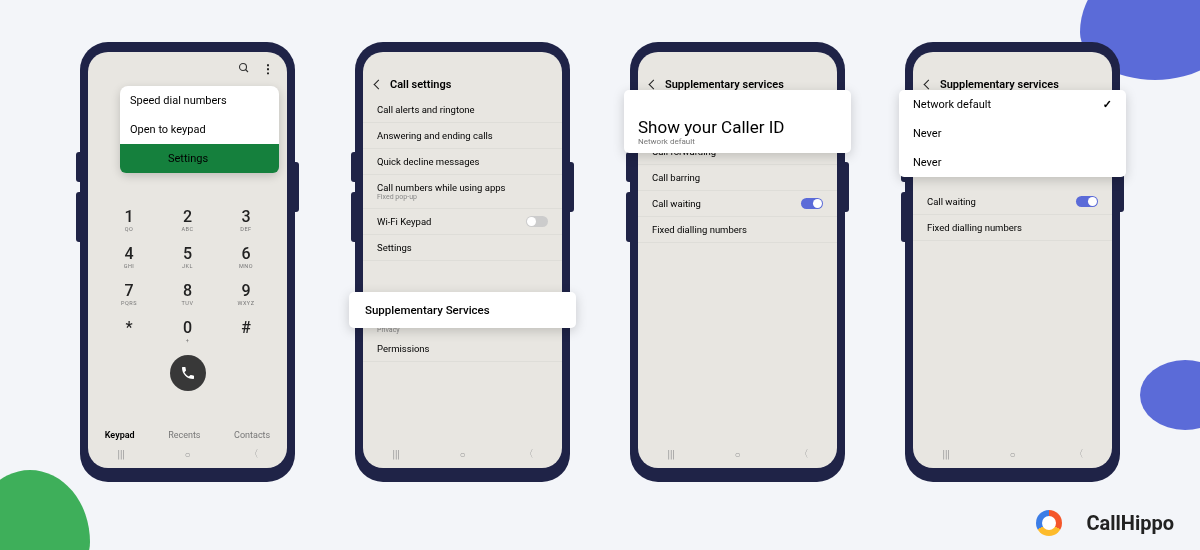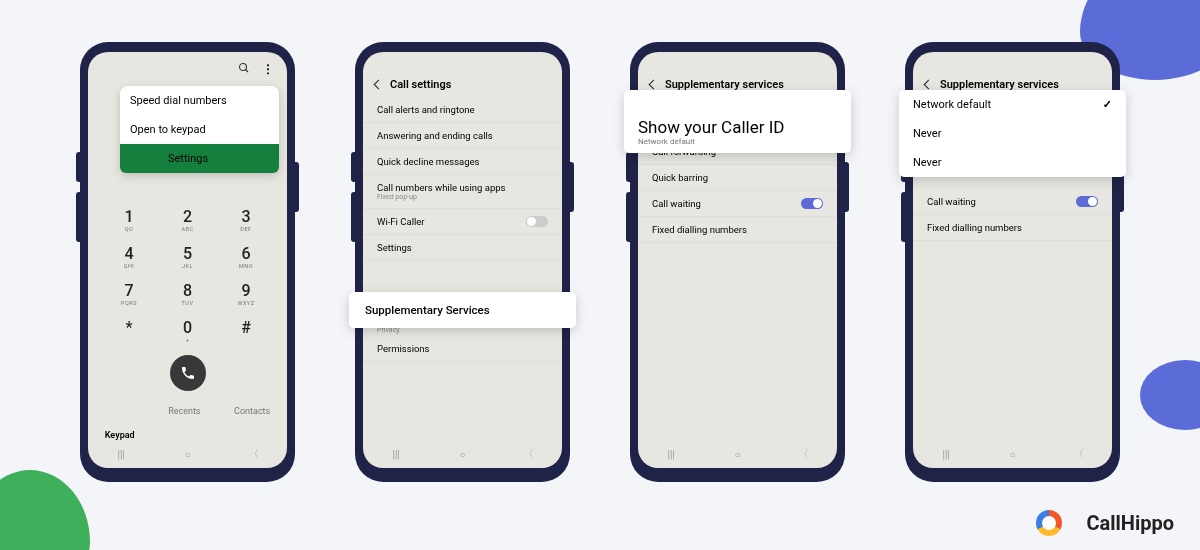--- a/index.html
+++ b/index.html
@@ -55,21 +55,21 @@
   .keypad { position:absolute; top:155px; left:0; right:0; padding:0 20px; }
   .kp-row { display:flex; justify-content:space-between; margin-bottom:12px; }
   .key { width:42px; text-align:center; }
   .key .digit { font-size:16px; font-weight:500; color:#222;}
   .key .sub { font-size:5.5px; color:#777; letter-spacing:.5px;}
   .callbtn {
     width:36px;height:36px;border-radius:50%;background:#383838;margin:4px auto 0;
     display:flex;align-items:center;justify-content:center;color:#fff;font-size:14px;
   }
   .kp-tabs { position:absolute; bottom:28px; left:0; right:0; display:flex; justify-content:space-around; font-size:9px; color:#777;}
-  .kp-tabs .active { color:#000; font-weight:600; margin-top:24px;}
+  .kp-tabs .active { color:#000; font-weight:600; }
   
   .hdr { display:flex; align-items:center; gap:8px; padding:26px 12px 6px; font-size:11px; font-weight:600;}
   .list { font-size:9.5px; }
   .list .item { padding:7px 14px; border-bottom:1px solid rgba(0,0,0,.04);}
   .list .item .sub { font-size:7px; color:#888; }
   .list .sechead { font-size:7px; color:#888; padding:5px 14px 2px;}
   .toggle { float:right; width:22px; height:11px; border-radius:6px; background:#ccc; position:relative;}
   .toggle::after{ content:""; position:absolute; width:9px;height:9px;border-radius:50%;background:#fff;top:1px;left:1px;}
   .toggle.on { background:#5B6BD8;}
   .toggle.on::after{ left:auto; right:1px;}
@@ -206,21 +206,21 @@
         </div>
         <div class="list">
           <div class="item">Call alerts and ringtone</div>
           <div class="item">Answering and ending calls</div>
           <div class="item">Quick decline messages</div>
           <div class="item">
             <div>Call numbers while using apps</div>
             <div class="sub">Fixed pop-up</div>
           </div>
           <div class="item">
-            <span>Wi-Fi Caller</span>
+            <span>Wi-Fi Keypad</span>
             <span class="toggle"></span>
           </div>
           <div class="item">Settings</div>
           <div class="item" style="height:34px"></div>
           <div class="item">Other call settings</div>
           <div class="sechead">Privacy</div>
           <div class="item">Permissions</div>
         </div>
         <div class="navbar">
           <span>|||</span>
@@ -236,21 +236,21 @@
     <div class="rbtn"></div>
     <div class="screen">
       <div class="screen-inner">
         <div class="hdr">
           <span class="chev"></span>
           <span>Supplementary services</span>
         </div>
         <div style="height:42px"></div>
         <div class="list">
           <div class="item">Call forwarding</div>
-          <div class="item">Quick barring</div>
+          <div class="item">Call barring</div>
           <div class="item">
             <span>Call waiting</span>
             <span class="toggle on"></span>
           </div>
           <div class="item">Fixed dialling numbers</div>
         </div>
         <div class="navbar">
           <span>|||</span>
           <span>○</span>
           <span>〈</span>

